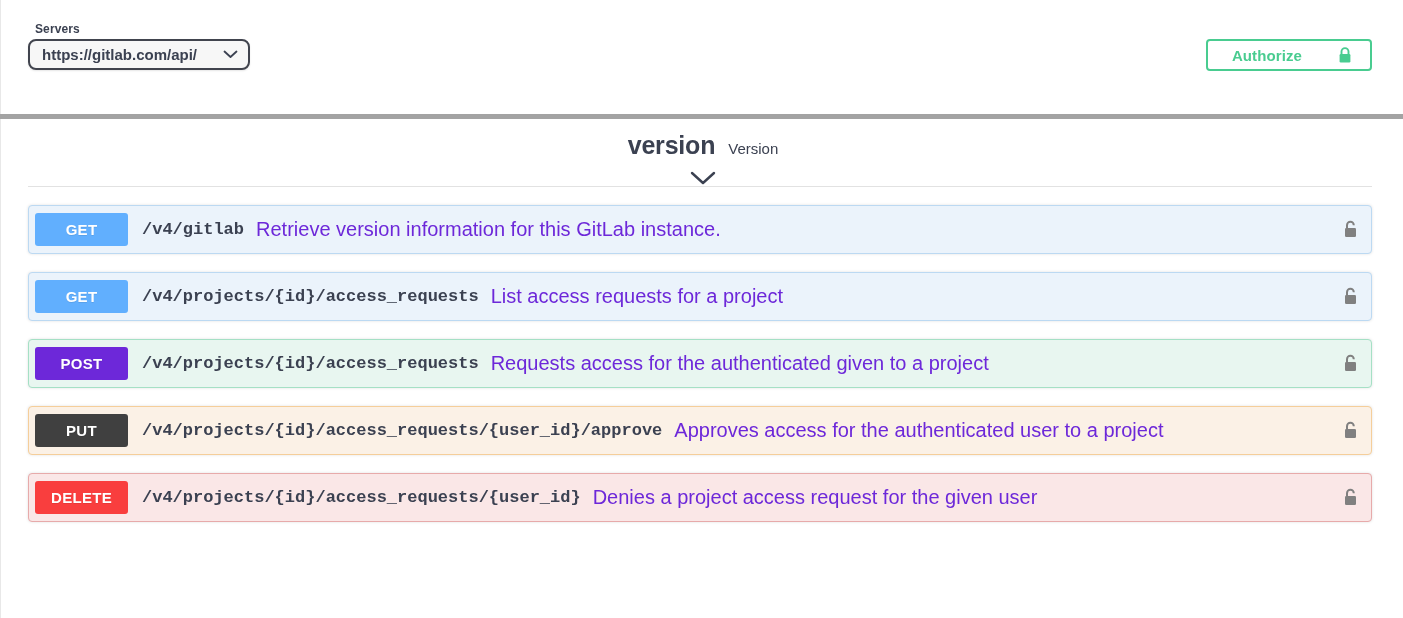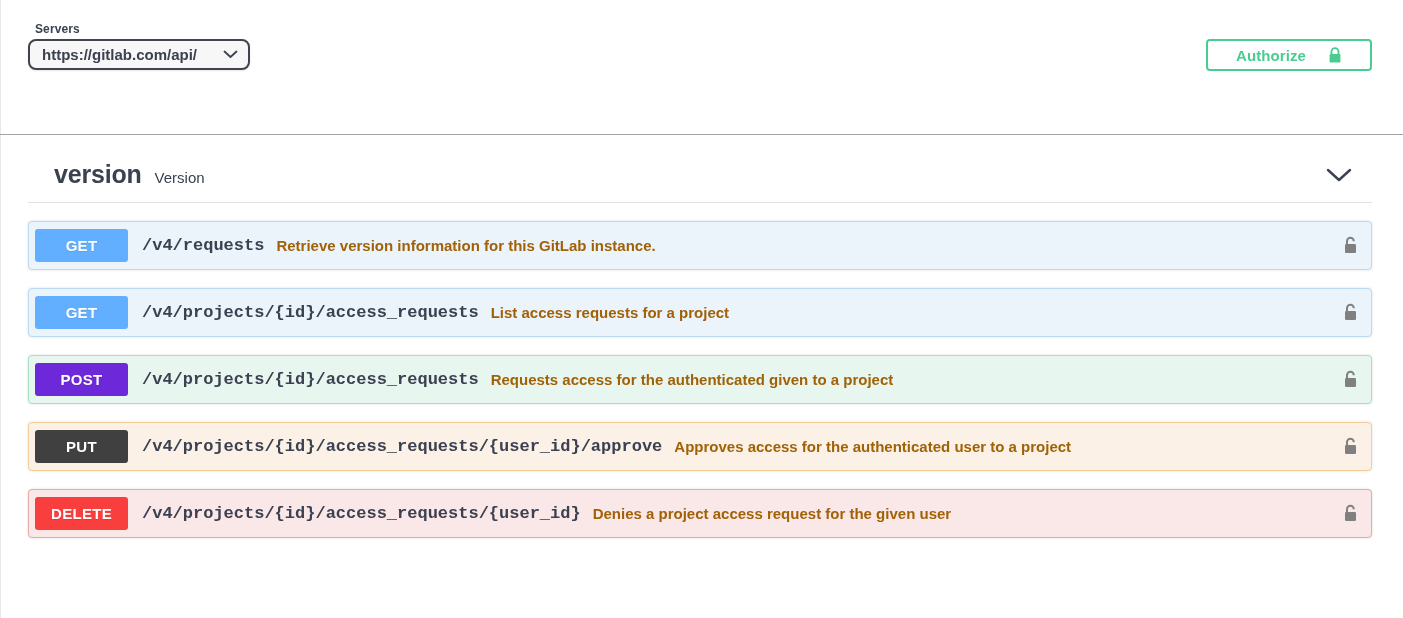--- a/index.html
+++ b/index.html
@@ -22,22 +22,22 @@
     left: 0;
     top: 0;
     bottom: 0;
     width: 1px;
     background: #e8e8e8;
   }
 
   
   .scheme-bar {
     position: relative;
-    height: 135px;
-    border-bottom: 1px solid #a3a3a3;
+    height: 119px;
+    border-bottom: 5px solid #a3a3a3;
     padding: 0 31px 0 28px;
   }
   .scheme-inner {
     display: flex;
     align-items: flex-start;
     justify-content: space-between;
     padding-top: 22px;
   }
   .servers-block { }
   .servers-label {
@@ -64,22 +64,22 @@
     font-size: 15px;
     font-weight: bold;
     color: #3b4151;
     white-space: nowrap;
   }
   .server-caret { margin-left: 16px; display: flex; align-items: center; }
 
   .authorize-btn {
     display: inline-flex;
     align-items: center;
-    justify-content: center;
-    gap: 22px;
+    justify-content: flex-end;
+    gap: 36px;
     min-width: 166px;
     height: 32px;
     padding: 0 18px;
     margin-top: 17px;
     border: 2px solid #49cc90;
     border-radius: 4px;
     background: #ffffff;
     cursor: pointer;
   }
   .authorize-label {
@@ -98,20 +98,21 @@
   .opblock-tag-section { margin: 0; }
   .opblock-tag {
     display: flex;
     align-items: center;
     justify-content: space-between;
     padding: 0 20px 0 26px;
     height: 56px;
     margin-top: 12px;
     border-bottom: 1px solid #e2e2e2;
     cursor: pointer;
+    flex-direction: column;
   }
   .tag-left { display: flex; align-items: baseline; }
   .tag-name {
     font-size: 25px;
     font-weight: bold;
     color: #3b4151;
     letter-spacing: -0.2px;
   }
   .tag-desc {
     font-size: 15px;
@@ -163,26 +164,25 @@
 
   .opblock-path {
     font-family: "Liberation Mono", monospace;
     font-size: 17px;
     font-weight: bold;
     color: #3b4151;
     margin-left: 14px;
     white-space: nowrap;
   }
   .opblock-summary {
-    font-size: 15px;
-    color: #a16207;
+    font-size: 20px;
+    color: #6d28d9;
     margin-left: 12px;
     white-space: nowrap;
     flex: 1 1 auto;
-    font-weight: bold;
   }
   .opblock-lock {
     flex: 0 0 auto;
     display: flex;
     align-items: center;
     justify-content: center;
     width: 26px;
     margin-left: 10px;
   }
 </style>
@@ -232,21 +232,21 @@
         <svg width="26" height="16" viewBox="0 0 26 16">
           <polyline points="2,3 13,13 24,3" fill="none" stroke="#3b4151" stroke-width="2.4" stroke-linecap="round" stroke-linejoin="round"></polyline>
         </svg>
       </span>
     </div>
 
     <div class="opblock-first"></div>
 
     <div class="opblock opblock-get">
       <span class="opblock-method method-get">GET</span>
-      <span class="opblock-path">/v4/requests</span>
+      <span class="opblock-path">/v4/gitlab</span>
       <span class="opblock-summary">Retrieve version information for this GitLab instance.</span>
       <span class="opblock-lock">
         <svg width="17" height="20" viewBox="0 0 17 20">
           <path d="M5 8 V5.2 a3.4 3.4 0 0 1 6.8 0" fill="none" stroke="#808080" stroke-width="2"></path>
           <rect x="3" y="8" width="11" height="9" rx="1.3" fill="#808080"></rect>
         </svg>
       </span>
     </div>
 
   </div>

